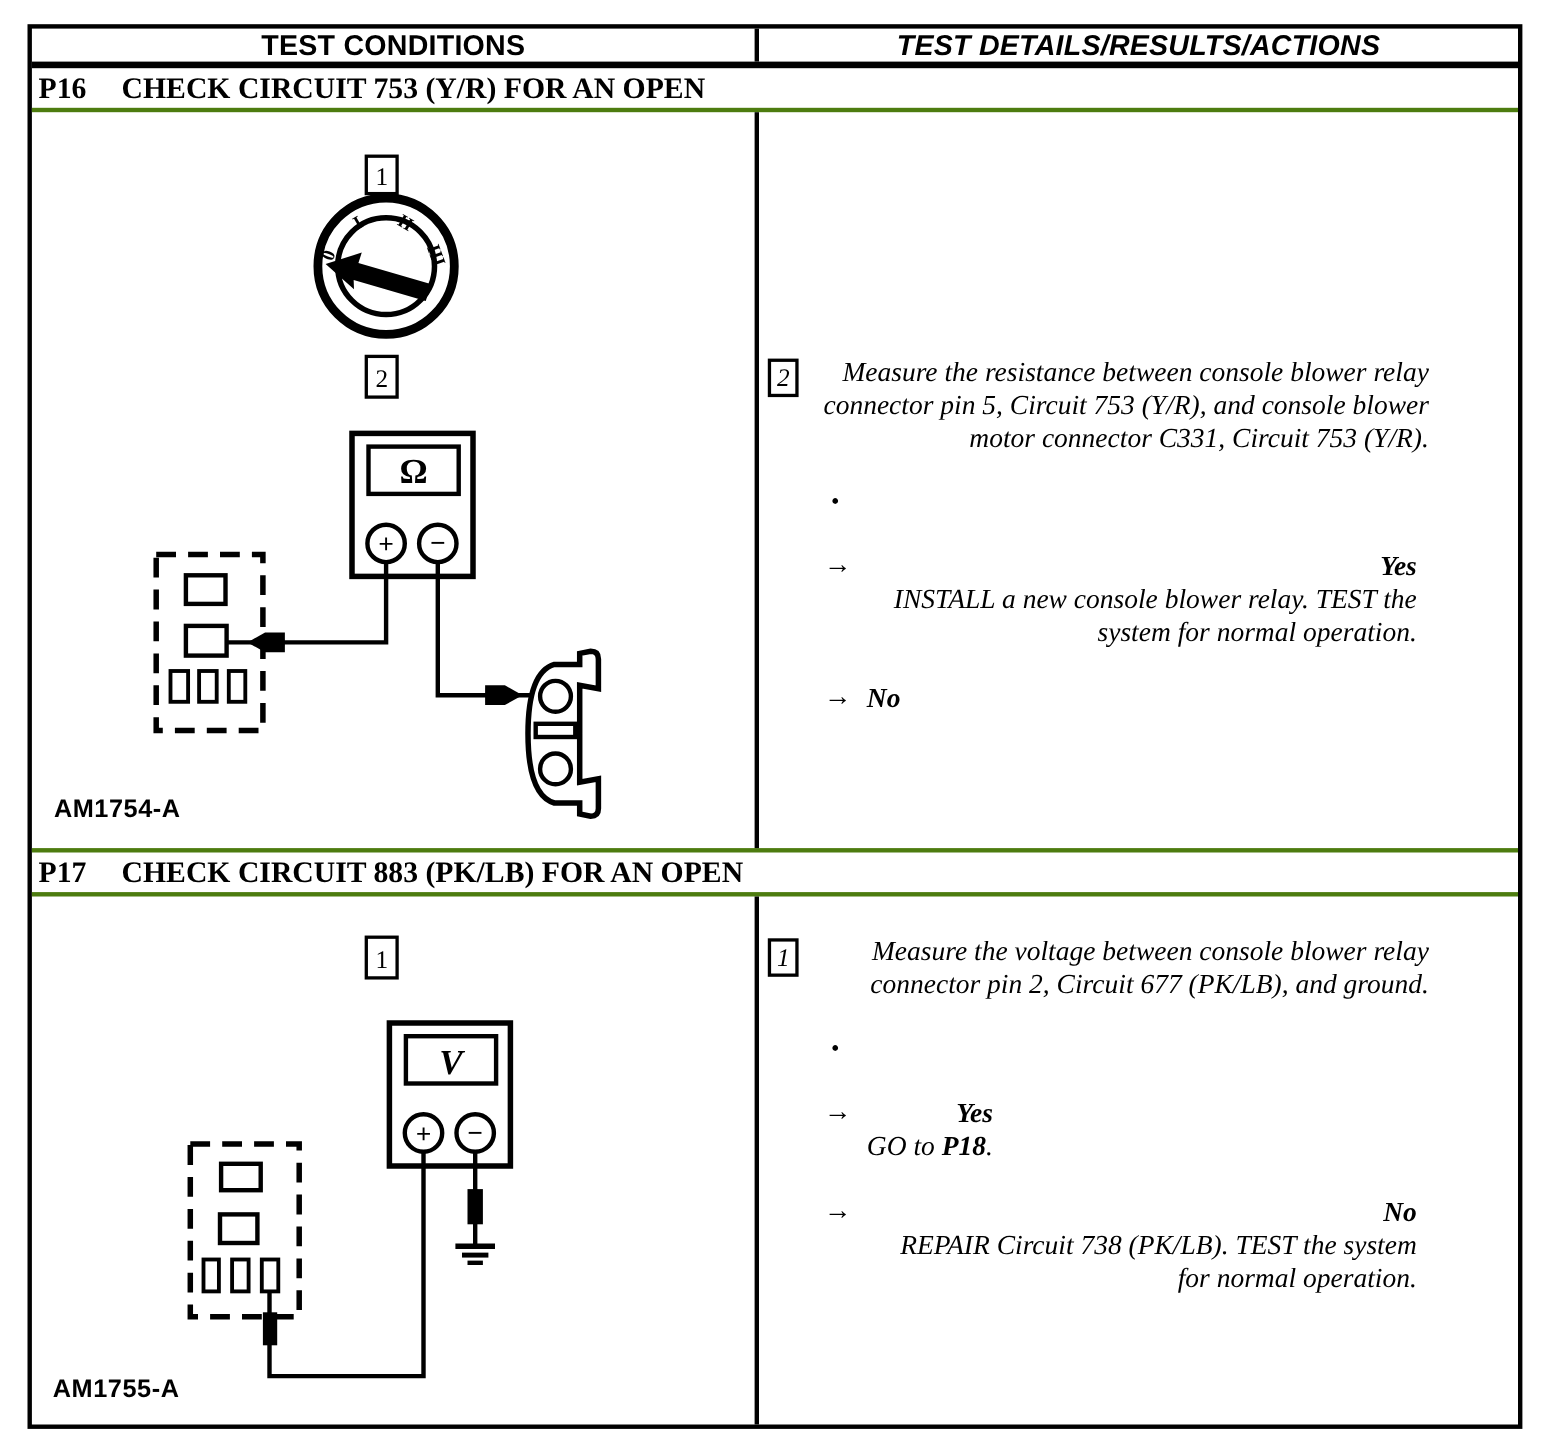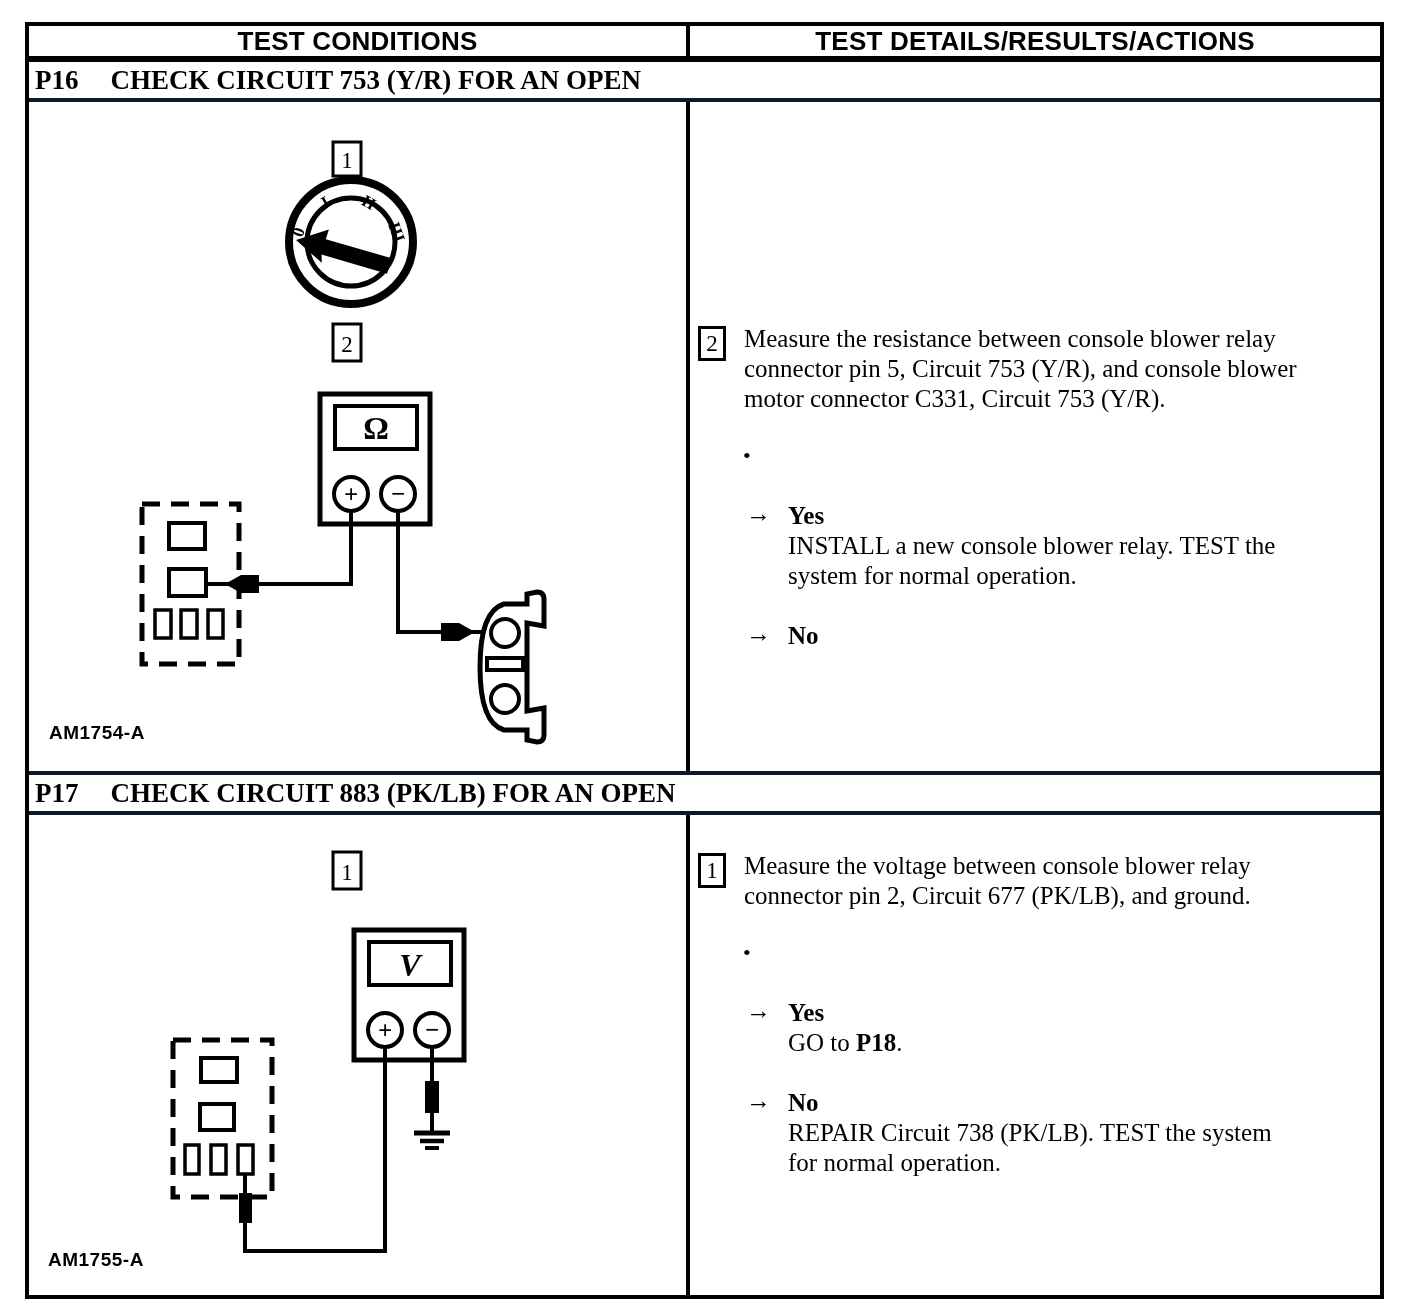--- a/index.html
+++ b/index.html
@@ -1,23 +1,23 @@
 <!DOCTYPE html>
 <html><head>
 <meta charset="utf-8">
 <style>
   * { margin:0; padding:0; box-sizing:border-box; }
   html,body { width:1408px; height:1312px; background:#ffffff; overflow:hidden; }
   body { font-family:"Liberation Serif", serif; color:#000; }
-  .page { position:relative; width:1408px; height:1312px; background:#fff; }
+  .page { position:relative; width:1408px; height:1312px; background:#fff;text-align:right; }
   .doc-table { position:absolute; left:25px; top:22px; width:1359px; border:4px solid #000; background:#fff; }
-  .row { display:flex; border-bottom:4px solid #0f172a; }
+  .row { display:flex; border-bottom:4px solid #4d7c0f; }
   .header-row { height:36px; border-bottom:6px solid #000; }
   .cell-l { width:661px; flex:none; border-right:4px solid #000; position:relative; }
-  .cell-r { flex:1; position:relative; }
+  .cell-r { flex:1; position:relative;font-style:italic; }
   .th { display:flex; align-items:center; justify-content:center;
         font-family:"Liberation Sans", sans-serif; font-weight:bold; font-size:26px; letter-spacing:0.2px; }
   .title-row { height:40px; align-items:center; font-weight:bold; font-size:27px; }
   .p-code { margin-left:6px; }
   .p-title { margin-left:32px; }
   .fig-row-16 { height:673px; }
   .fig-row-17 { height:480px; border-bottom:none; }
   .figure-svg { display:block; }
   .details { font-size:25px; line-height:30px; }
   .details-16 { padding:222px 10px 0 8px; }
@@ -27,21 +27,21 @@
             display:flex; align-items:center; justify-content:center; font-size:23px; margin-top:2px; }
   .step-text { margin-left:18px; max-width:555px; }
   .question { display:flex; margin:27px 0 0 45px; }
   .bullet { width:20px; flex:none; font-size:22px; }
   .question-text { margin-left:16px; }
   .branch { display:flex; margin:30px 0 0 48px; }
   .arrow { width:28px; flex:none; font-size:25px; margin-top:-2px; }
   .branch-body { margin-left:14px; max-width:500px; }
   .branch-label { font-weight:bold; }
   .bold { font-weight:bold; }
-  .fig-caption { position:absolute; font-family:"Liberation Sans", sans-serif; font-weight:bold; font-size:19px; letter-spacing:0.5px; }
+  .fig-caption { position:absolute; font-family:"Liberation Sans", sans-serif; font-weight:bold; font-size:23px; letter-spacing:0.5px; }
   .cap-16 { left:20px; top:620px; }
   .cap-17 { left:19px; top:434px; }
 </style>
 </head>
 <body>
 
 <div class="page">
   <div class="doc-table">
 
     <div class="row header-row">

